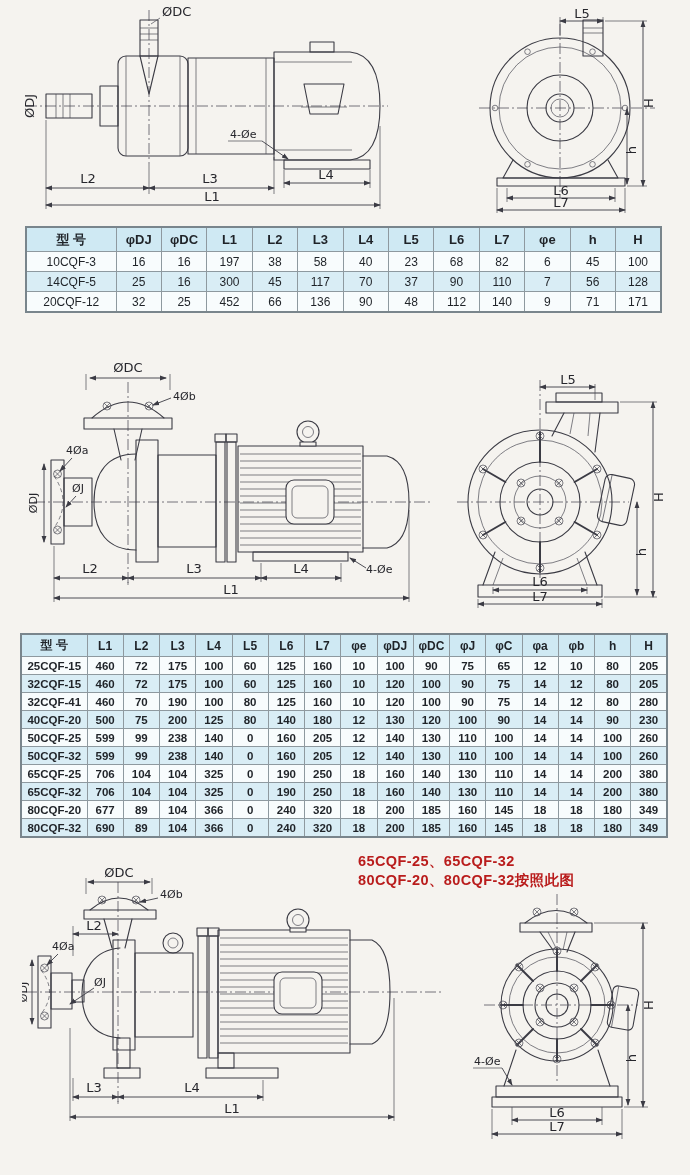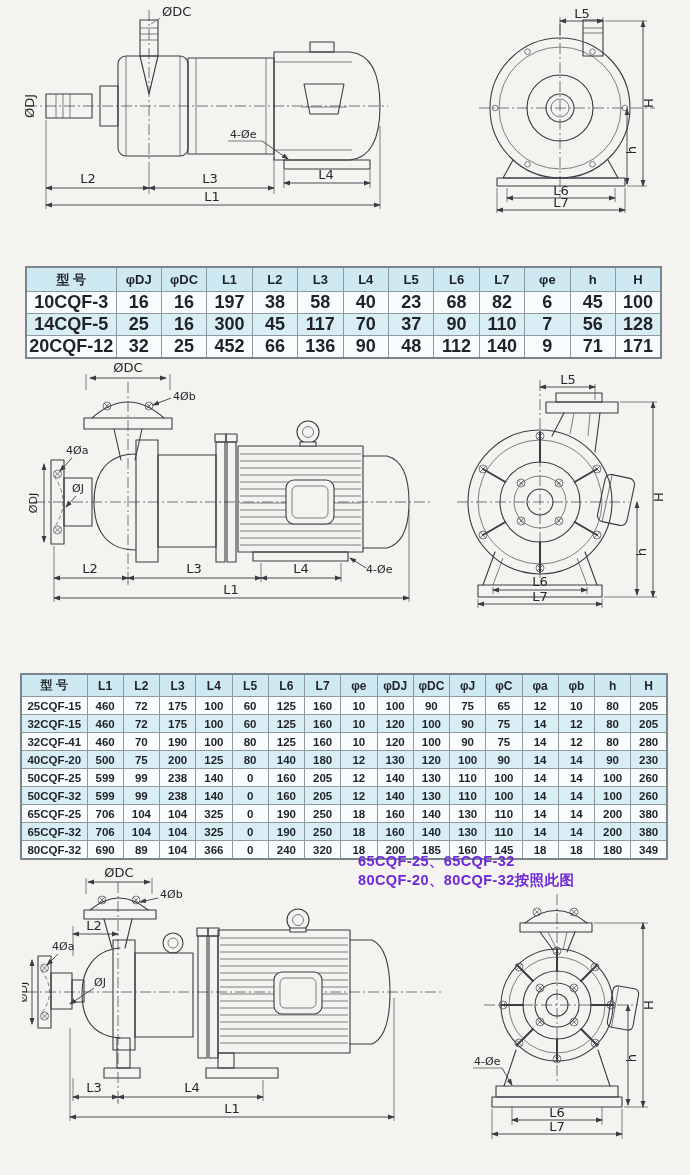--- a/index.html
+++ b/index.html
@@ -1,35 +1,35 @@
 <!DOCTYPE html>
 <html><head>
 <meta charset="utf-8">
 <style>
   html,body{margin:0;padding:0;background:#ffffff;}
   .canvas{position:relative;width:690px;height:1175px;background:#f5f3ef;
           font-family:"Liberation Sans",sans-serif;overflow:hidden;color:#1f2328;}
   .abs{position:absolute;}
   
-  table{border-collapse:collapse;table-layout:fixed;width:100%;background:#f8fcfd;margin-top:40px;}
+  table{border-collapse:collapse;table-layout:fixed;width:100%;background:#f8fcfd;}
   th,td{border:1px solid #8e999f;text-align:center;vertical-align:middle;padding:0;
         color:#1f2328;overflow:hidden;white-space:nowrap;}
   thead th{background:#cfe9f3;font-weight:700;}
   tbody tr:nth-child(even) td{background:#d9edf5;}
   tbody tr:nth-child(odd) td{background:#f8fcfd;}
   .t1{border:2px solid #79858c;}
   .t1 th{height:23px;font-size:13px;}
-  .t1 td{height:19px;font-size:18px;font-weight:700;}
+  .t1 td{height:19px;font-size:12px;font-weight:400;}
   .t1 .c0{width:90px;}
   .t2{border:2px solid #79858c;}
   .t2 th{height:21px;font-size:12px;}
   .t2 td{height:17px;font-size:11.5px;font-weight:600;}
   .t2 .c0{width:66px;}
   
-  .note{font-size:14.5px;font-weight:700;line-height:1.3;letter-spacing:.4px;color:#6d28d9;}
+  .note{font-size:14.5px;font-weight:700;line-height:1.3;letter-spacing:.4px;color:#b91c1c;}
   
   svg{display:block;}
   .ln{stroke:#3b3b44;stroke-width:1.1;fill:none;stroke-linecap:round;stroke-linejoin:round;}
   .ln2{stroke:#3b3b44;stroke-width:2;fill:none;stroke-linecap:round;}
   .thin{stroke:#4a4a54;stroke-width:.7;fill:none;}
   .dash{stroke:#4a4a54;stroke-width:.7;fill:none;stroke-dasharray:4 3;}
   .cl{stroke:#4a4a54;stroke-width:.75;fill:none;stroke-dasharray:11 3 2 3;}
   .dim{stroke:#3b3b44;stroke-width:.9;fill:none;}
   .fillbg{fill:#f5f3ef;}
   .lbl{font:13px "DejaVu Sans",sans-serif;fill:#26262c;}
@@ -572,20 +572,39 @@
             <td>250</td>
             <td>18</td>
             <td>160</td>
             <td>140</td>
             <td>130</td>
             <td>110</td>
             <td>14</td>
             <td>14</td>
             <td>200</td>
             <td>380</td>
+          </tr>
+          <tr>
+            <td>80CQF-20</td>
+            <td>677</td>
+            <td>89</td>
+            <td>104</td>
+            <td>366</td>
+            <td>0</td>
+            <td>240</td>
+            <td>320</td>
+            <td>18</td>
+            <td>200</td>
+            <td>185</td>
+            <td>160</td>
+            <td>145</td>
+            <td>18</td>
+            <td>18</td>
+            <td>180</td>
+            <td>349</td>
           </tr>
           <tr>
             <td>80CQF-32</td>
             <td>690</td>
             <td>89</td>
             <td>104</td>
             <td>366</td>
             <td>0</td>
             <td>240</td>
             <td>320</td>

